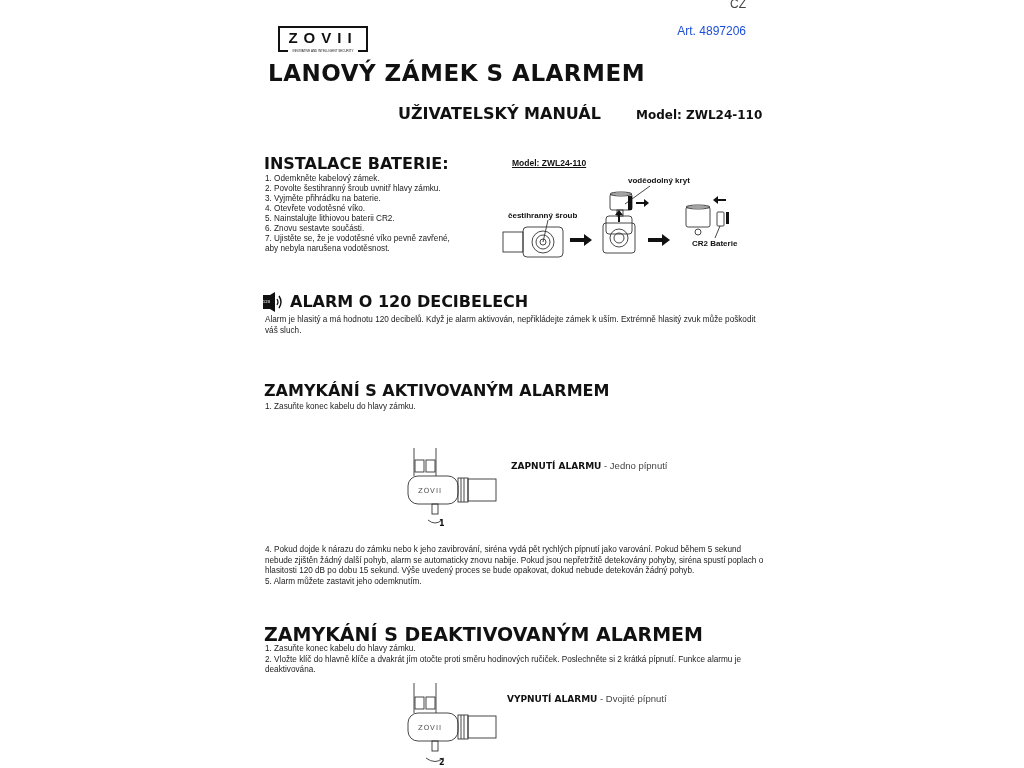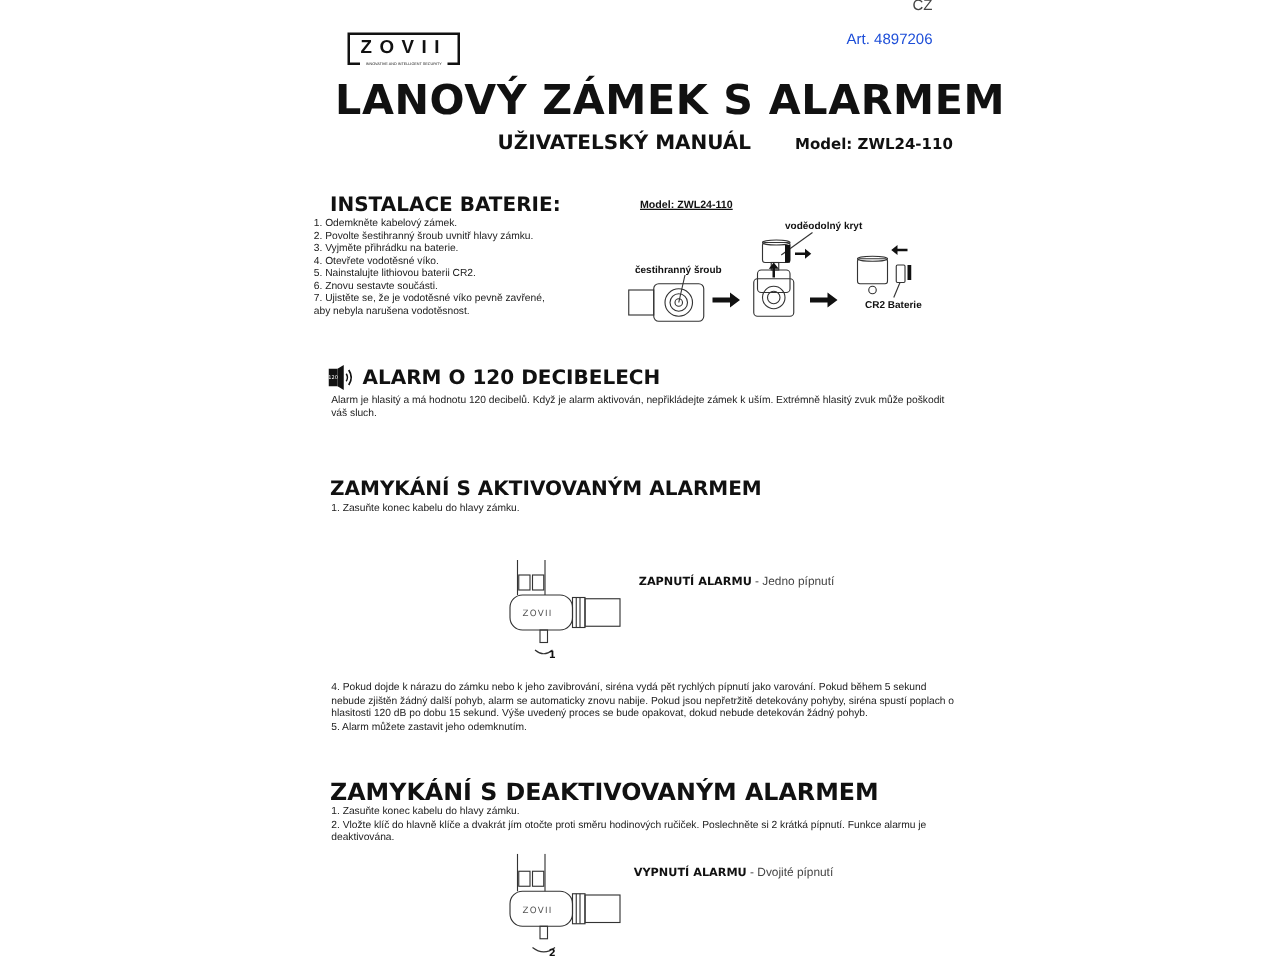--- a/index.html
+++ b/index.html
@@ -5,21 +5,21 @@
   html, body { margin:0; padding:0; }
   body { width:1024px; height:768px; background:#ffffff; position:relative; overflow:hidden;
          font-family:"Liberation Sans", "DejaVu Sans", sans-serif; color:#111; }
   .abs { position:absolute; }
   .lang { right:278px; top:-3px; font-size:12px; color:#444; text-align:right; }
   .art { right:278px; top:24px; font-size:12px; color:#1d4ed8; text-align:right; }
   .logo { left:278px; top:26px; width:92px; height:30px; }
   .logo-box { position:absolute; left:0; top:0; width:90px; height:26px; border:2px solid #111; box-sizing:border-box; }
   .logo-text { position:absolute; left:0; top:3px; width:90px; text-align:center; font-size:15px; letter-spacing:6px; font-weight:bold; }
   .logo-tag { position:absolute; left:10px; top:22px; width:70px; background:#fff; font-size:3px; text-align:center; color:#111; height:6px; line-height:6px; }
-  .title { left:268px; top:60px; width:480px; font-size:33px; font-weight:900; letter-spacing:0.5px; white-space:nowrap; font-family:"DejaVu Sans", sans-serif; }
+  .title { left:268px; top:60px; width:480px; font-size:23px; font-weight:900; letter-spacing:0.5px; white-space:nowrap; font-family:"DejaVu Sans", sans-serif; }
   .subtitle { left:398px; top:104px; font-size:16px; font-weight:900; font-family:"DejaVu Sans", sans-serif; white-space:nowrap; }
   .model { left:636px; top:108px; font-size:12px; font-weight:bold; font-family:"DejaVu Sans", sans-serif; white-space:nowrap; }
   .h2 { font-size:16px; font-weight:bold; font-family:"DejaVu Sans", sans-serif; white-space:nowrap; color:#111; }
   .steps { font-size:8.2px; line-height:10px; color:#222; }
   .steps div { white-space:nowrap; }
   .para { font-size:8.2px; line-height:10.5px; color:#222; }
   .diag-label { font-size:8px; font-weight:bold; white-space:nowrap; }
   .caption { font-size:9.5px; white-space:nowrap; }
   .caption b { font-weight:bold; font-family:"DejaVu Sans", sans-serif; font-size:9px;margin-left:45px; }
   .caption span.light { color:#444; }
@@ -34,21 +34,21 @@
   <div class="logo-box"></div>
   <div class="logo-text">ZOVII</div>
   <div class="logo-tag">INNOVATIVE AND INTELLIGENT SECURITY</div>
 </div>
 
 <div class="abs title">LANOVÝ ZÁMEK S ALARMEM</div>
 <div class="abs subtitle">UŽIVATELSKÝ MANUÁL</div>
 <div class="abs model">Model: ZWL24-110</div>
 
 <div class="abs h2" style="left:264px; top:154px; font-size:16px;">INSTALACE BATERIE:</div>
-<div class="abs steps" style="left:251px; top:174px;">
+<div class="abs steps" style="left:265px; top:174px;">
   <div>1. Odemkněte kabelový zámek.</div>
   <div>2. Povolte šestihranný šroub uvnitř hlavy zámku.</div>
   <div>3. Vyjměte přihrádku na baterie.</div>
   <div>4. Otevřete vodotěsné víko.</div>
   <div>5. Nainstalujte lithiovou baterii CR2.</div>
   <div>6. Znovu sestavte součásti.</div>
   <div>7. Ujistěte se, že je vodotěsné víko pevně zavřené,</div>
   <div>aby nebyla narušena vodotěsnost.</div>
 </div>
 

